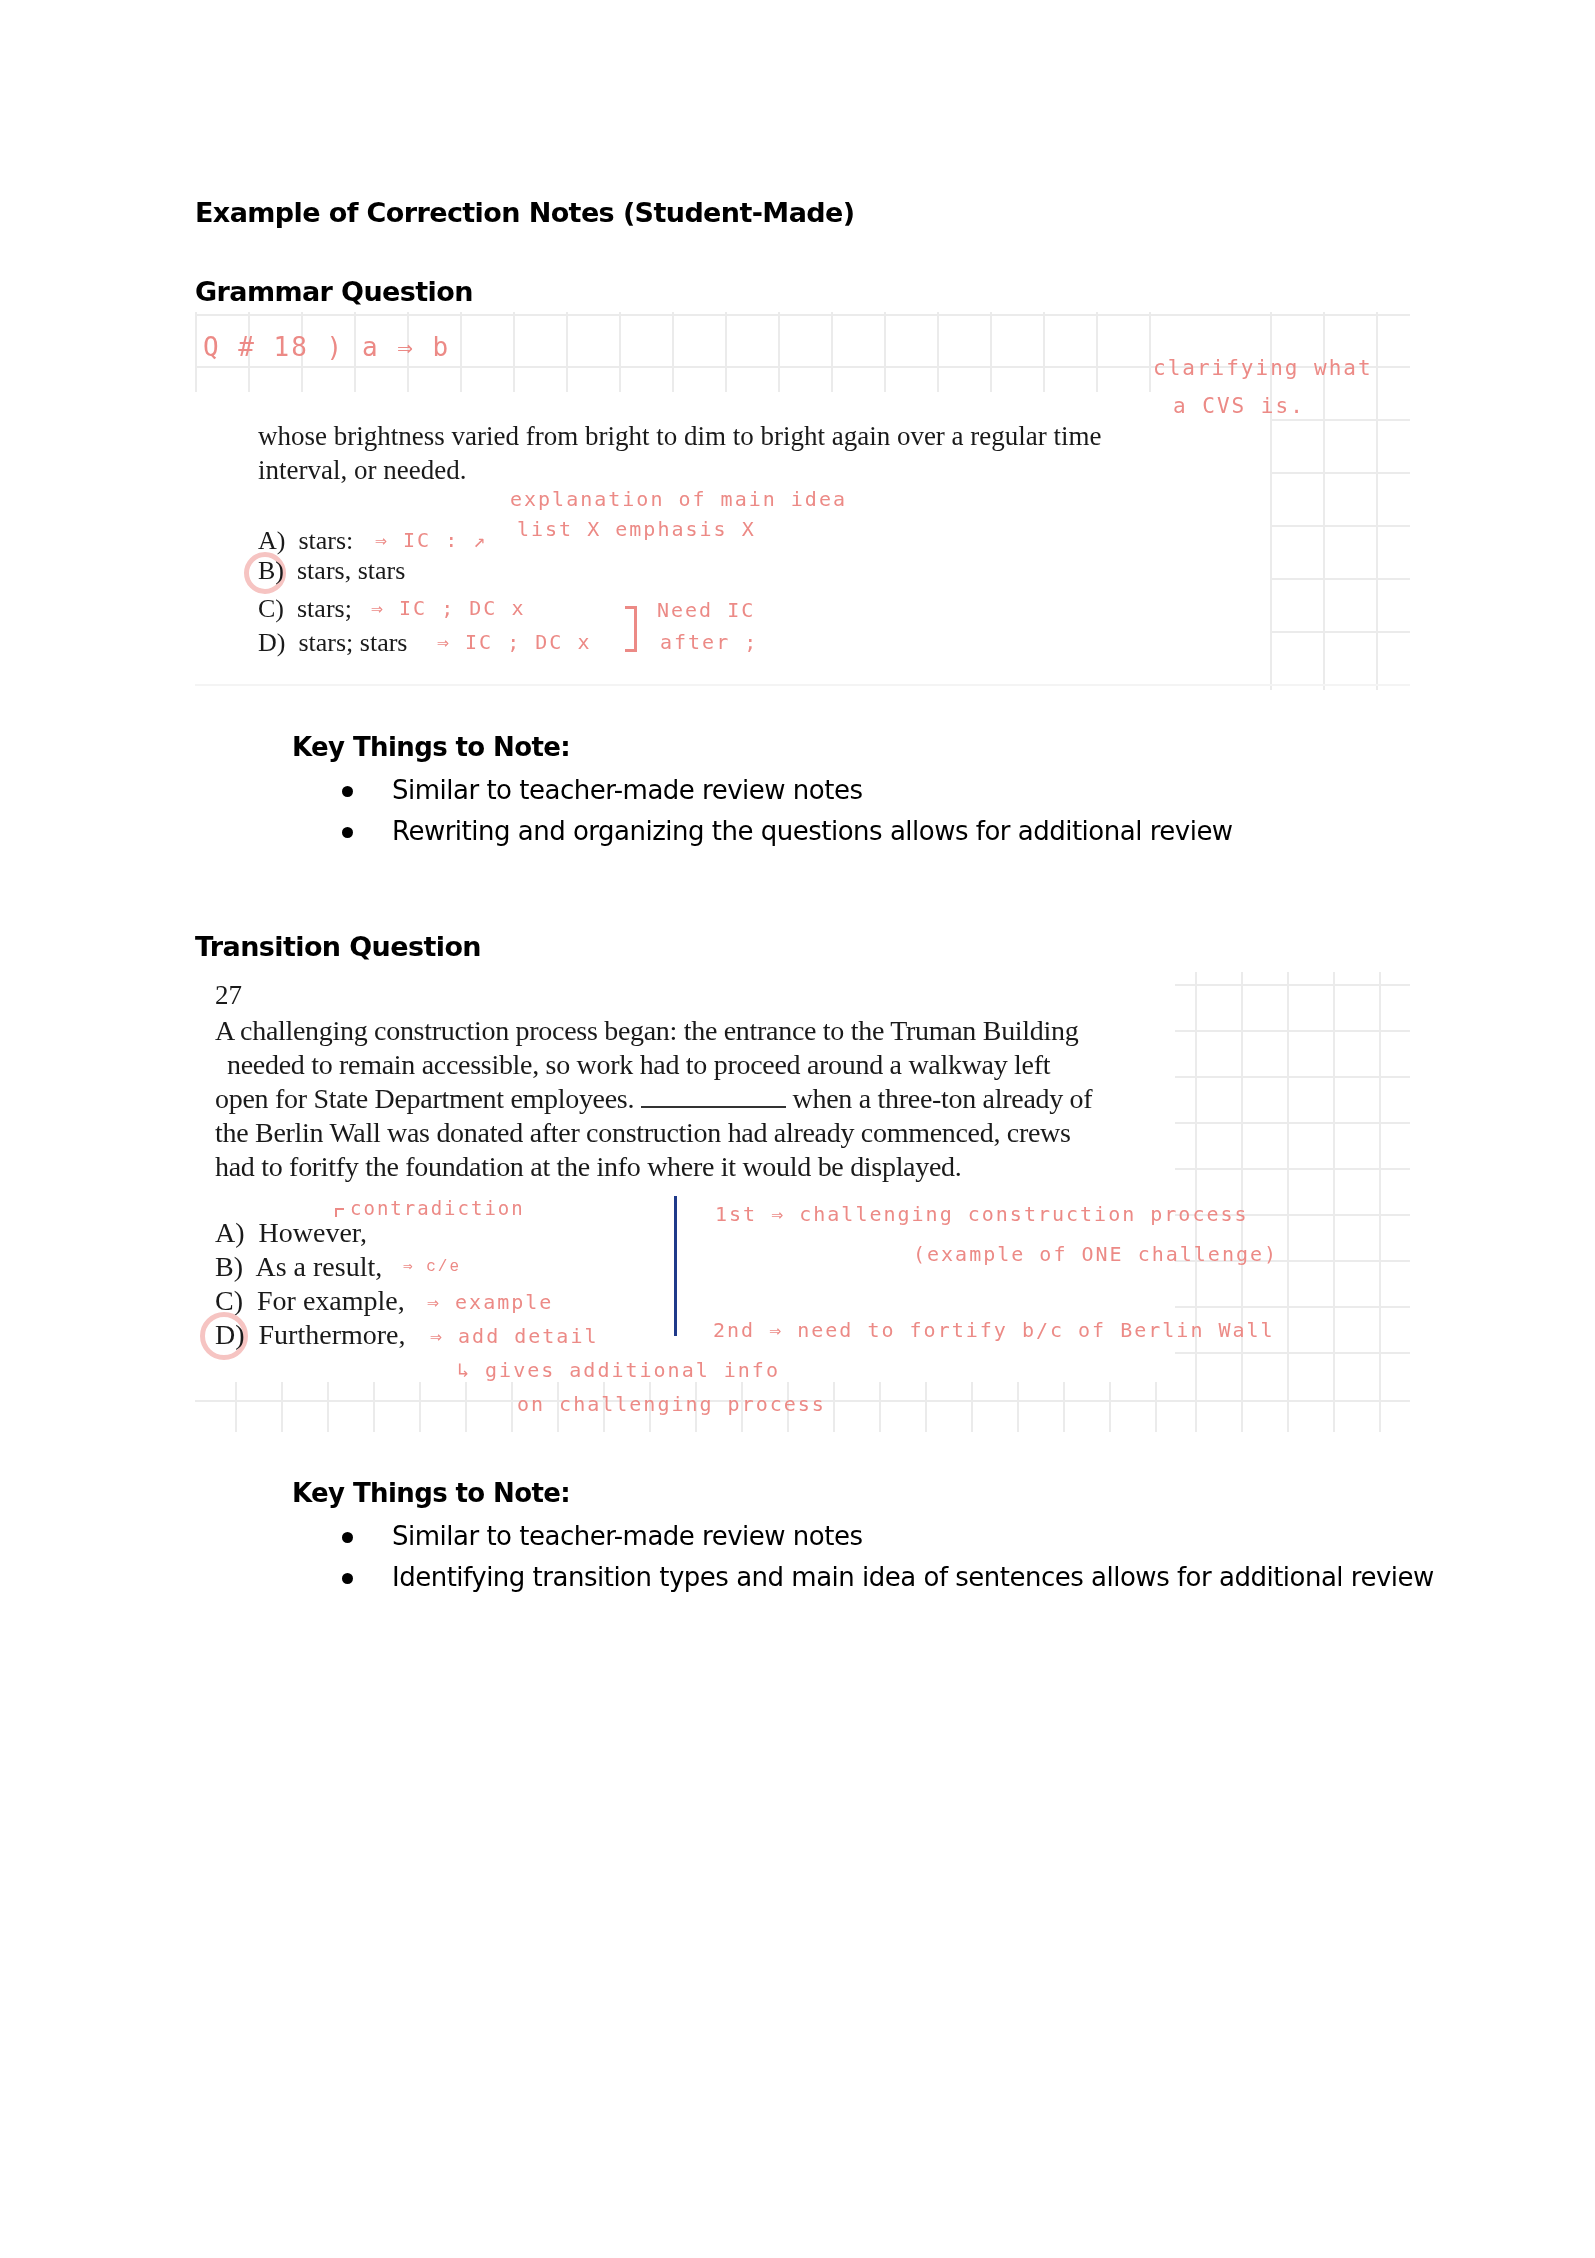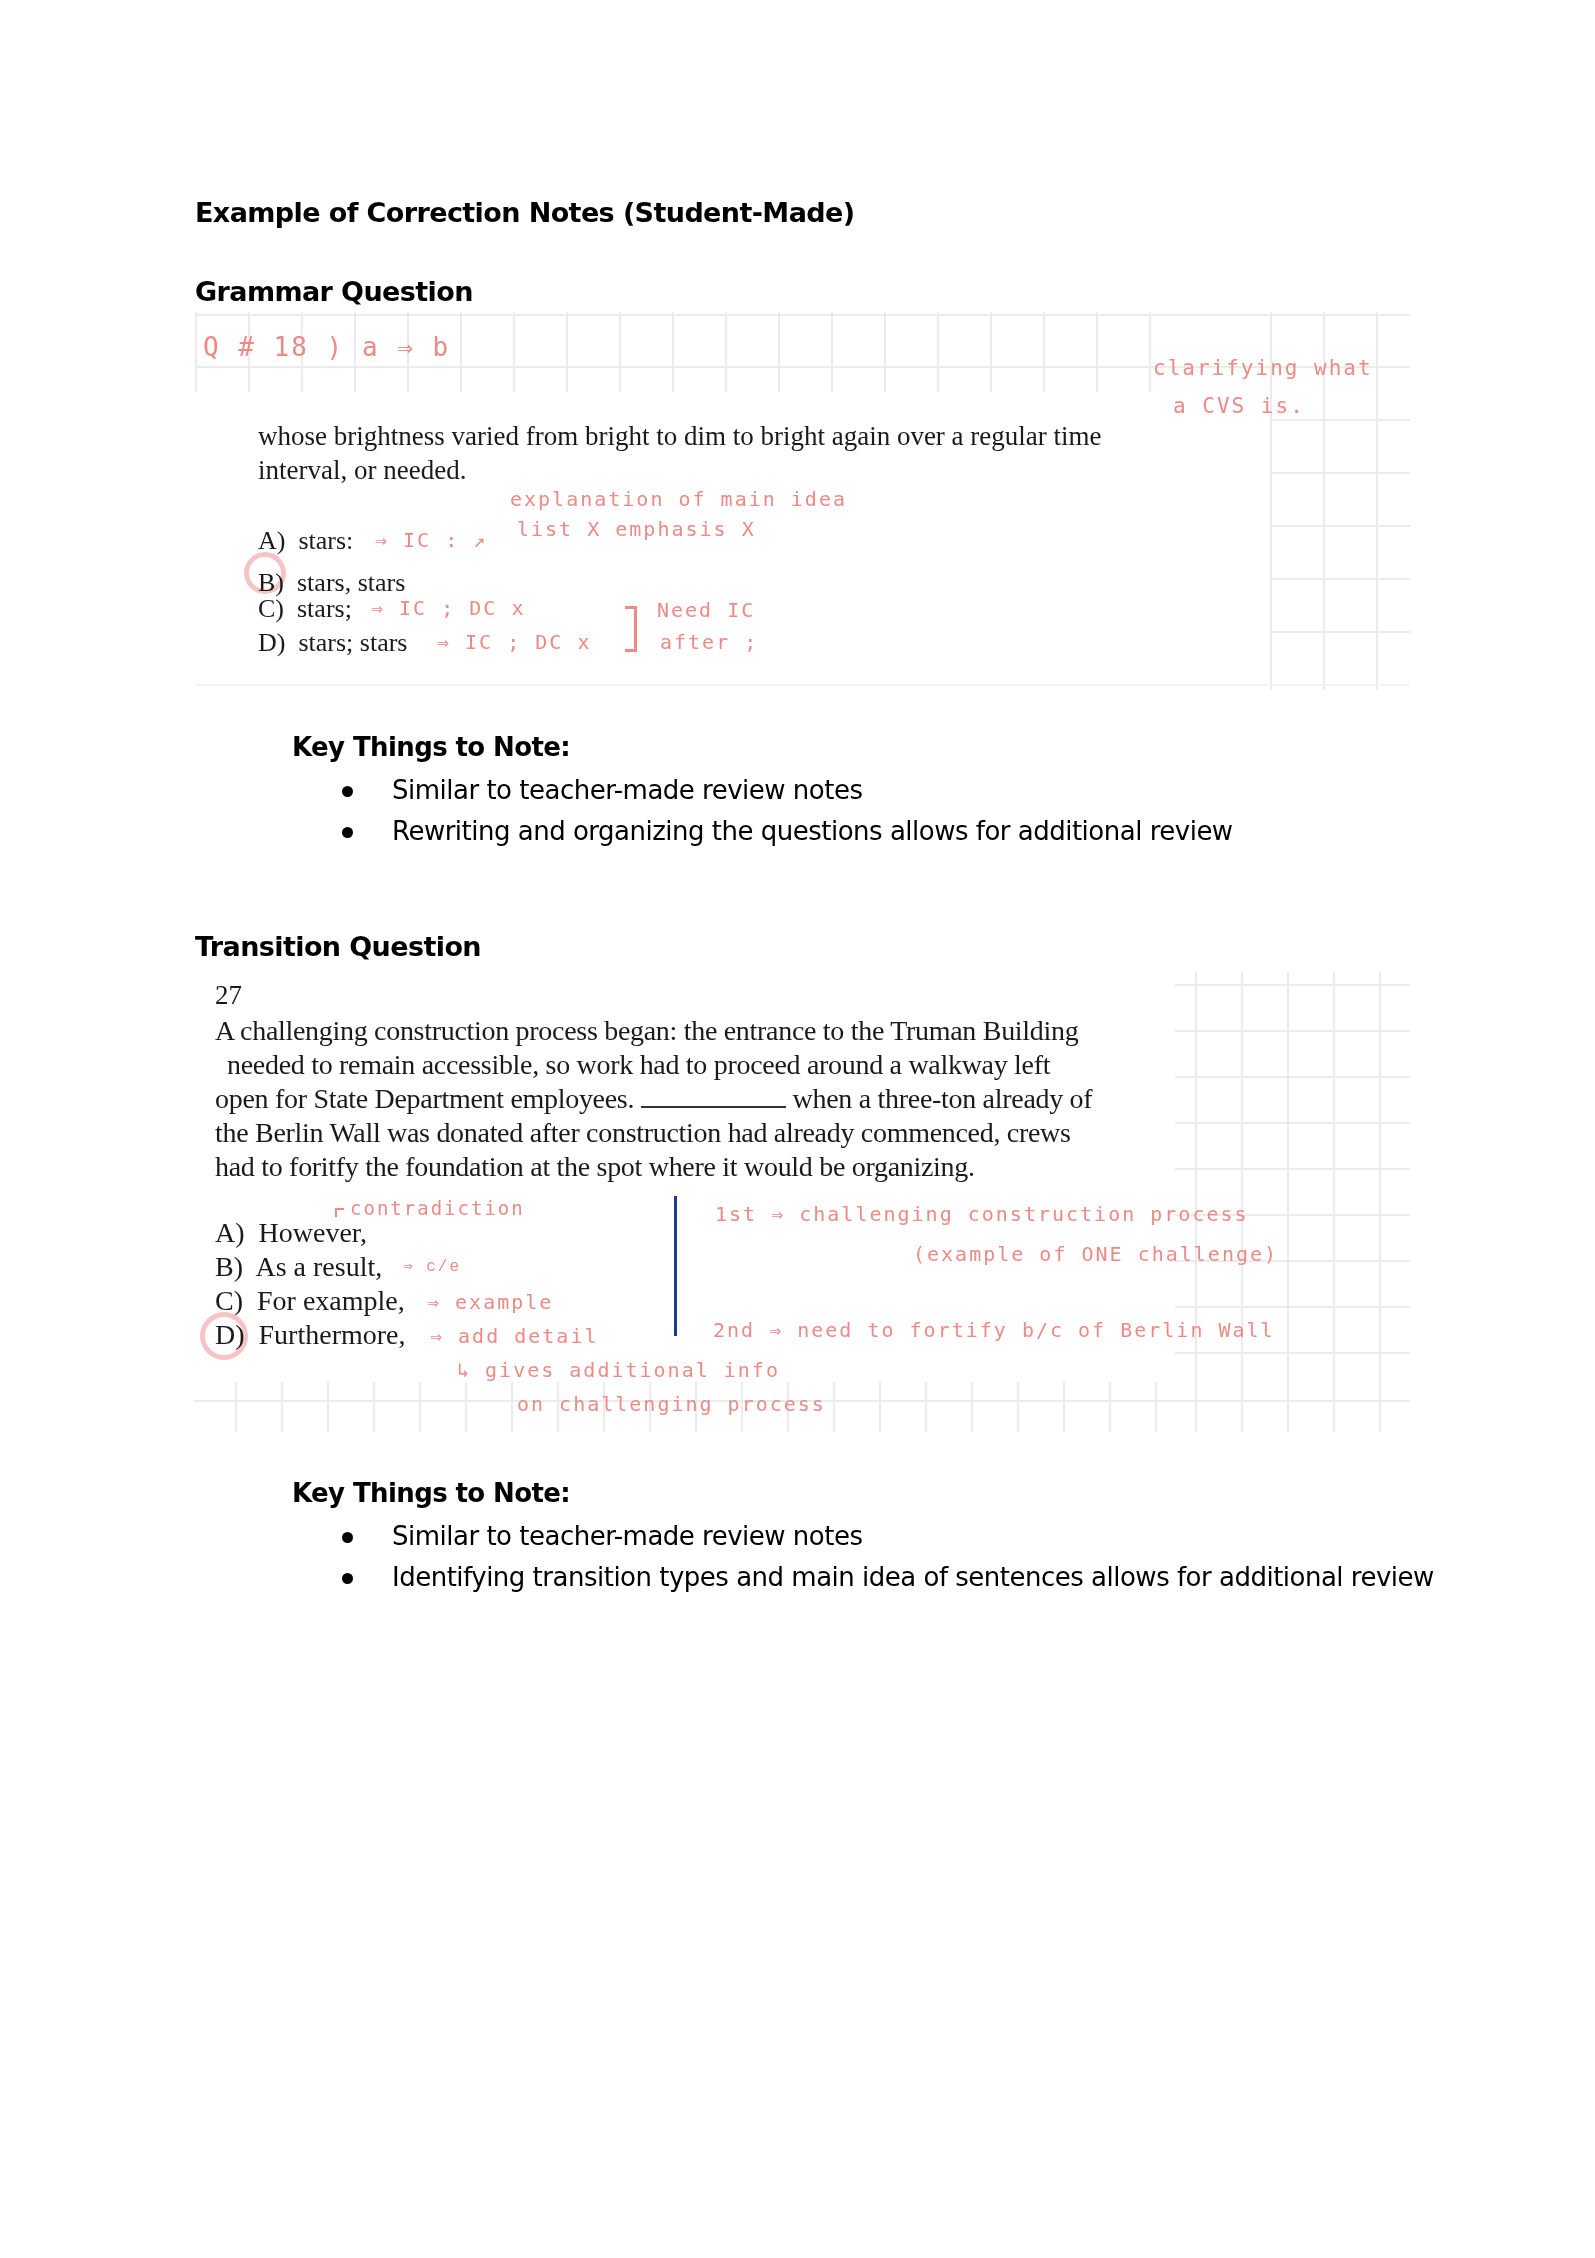--- a/index.html
+++ b/index.html
@@ -73,21 +73,21 @@
   <div class="hand" style="left:315px; top:175px; font-size:20px;">explanation of main idea</div>
   <div class="hand" style="left:322px; top:205px; font-size:20px;">list X   emphasis X</div>
 
   <div class="circle" style="left:49px; top:240px; width:42px; height:42px;"></div>
 
   <div class="serif" style="left:63px; top:212px; font-size:26px; line-height:34px;">
     <span>A)</span>&nbsp; <span>stars:</span>
   </div>
   <div class="hand" style="left:180px; top:216px; font-size:20px;">⇒ IC : ↗</div>
 
-  <div class="serif" style="left:63px; top:254px; font-size:26px; line-height:34px;">
+  <div class="serif" style="left:63px; top:242px; font-size:26px; line-height:34px;">
     <span>B)</span>&nbsp; <span>stars, stars</span>
   </div>
 
   <div class="serif" style="left:63px; top:280px; font-size:26px; line-height:34px;">
     <span>C)</span>&nbsp; <span>stars;</span>
   </div>
   <div class="hand" style="left:176px; top:284px; font-size:20px;">⇒ IC ; DC x</div>
 
   <div class="serif" style="left:63px; top:314px; font-size:26px; line-height:34px;">
     <span>D)</span>&nbsp; <span>stars; stars</span>
@@ -153,21 +153,21 @@
 
   <div class="serif" style="left:20px; top:8px; font-size:27px;">27</div>
   <div class="serif" style="left:20px; top:42px; font-size:28px; line-height:34px; letter-spacing:-0.3px;">A challenging construction process began: the entrance to the Truman Building</div>
   <div class="serif" style="left:20px; top:76px; font-size:28px; line-height:34px; letter-spacing:-0.3px;margin-left:12px;">needed to remain accessible, so work had to proceed around a walkway left</div>
   <div class="serif" style="left:20px; top:110px; font-size:28px; line-height:34px; letter-spacing:-0.3px;">
     <span>open for State Department employees.</span>
     <span class="blank" style="width:145px; height:26px;"></span>
     <span>when a three-ton already of</span>
   </div>
   <div class="serif" style="left:20px; top:144px; font-size:28px; line-height:34px; letter-spacing:-0.3px;">the Berlin Wall was donated after construction had already commenced, crews</div>
-  <div class="serif" style="left:20px; top:178px; font-size:28px; line-height:34px; letter-spacing:-0.3px;">had to foritfy the foundation at the spot where it would be organizing.</div>
+  <div class="serif" style="left:20px; top:178px; font-size:28px; line-height:34px; letter-spacing:-0.3px;">had to foritfy the foundation at the info where it would be displayed.</div>
 
   <div class="abs" style="left:140px; top:236px; width:9px; height:9px; border-left:2px solid #ec8a86; border-top:2px solid #ec8a86;"></div>
   <div class="hand" style="left:155px; top:225px; font-size:19px;">contradiction</div>
 
   <div class="serif" style="left:20px; top:244px; font-size:28px; line-height:34px;">
     <span>A)</span>&nbsp; <span>However,</span>
   </div>
   <div class="serif" style="left:20px; top:278px; font-size:28px; line-height:34px;">
     <span>B)</span>&nbsp; <span>As a result,</span>
   </div>

